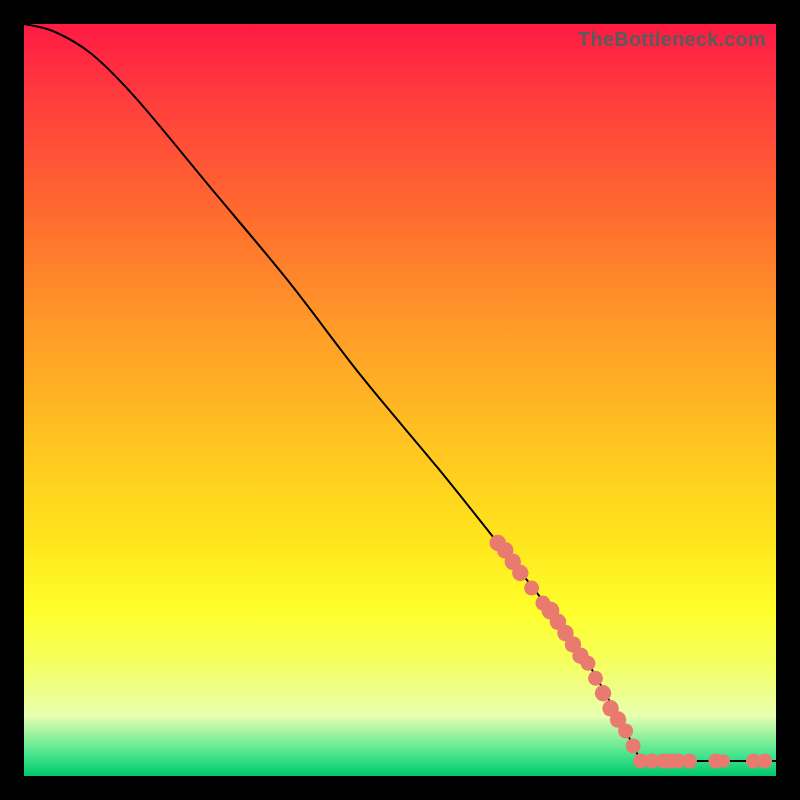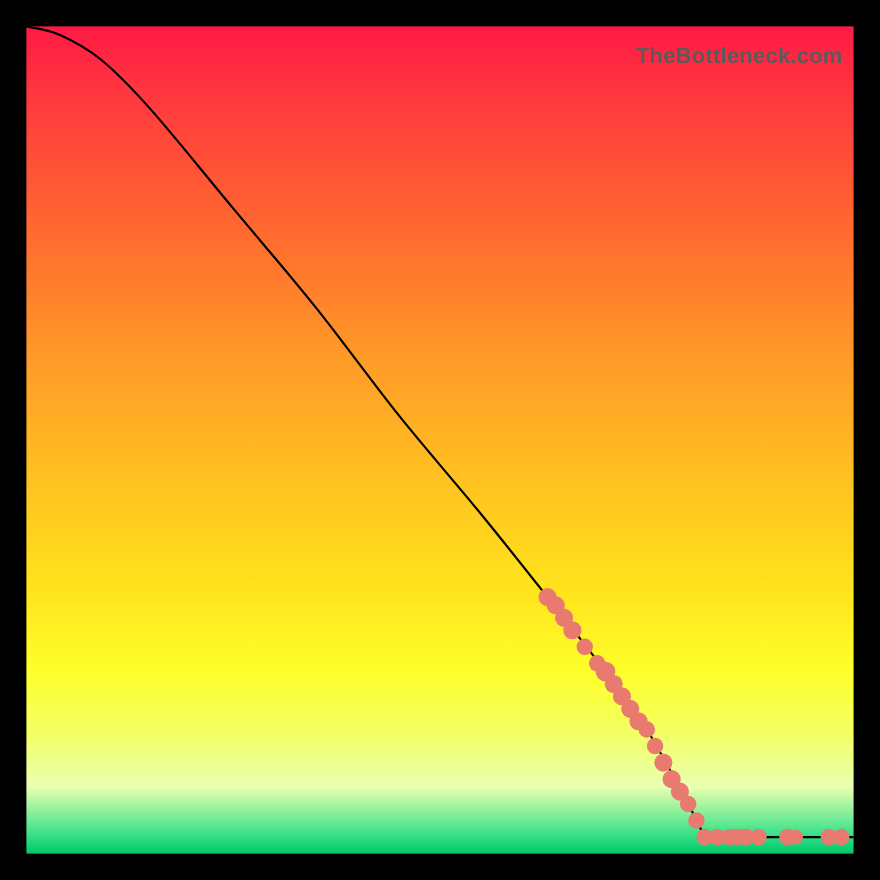--- a/index.html
+++ b/index.html
@@ -26,21 +26,20 @@
     );
   }
   .watermark {
     position: absolute;
     top: 4px;
     right: 10px;
     font-size: 20px;
     font-weight: 600;
     color: #5b5b5b;
     letter-spacing: 0.2px;
-    margin-top: 12px;
   }
   svg.plot {
     position: absolute;
     left: 0; top: 0;
     width: 752px;
     height: 752px;
     overflow: visible;
   }
   .curve { fill: none; stroke: #000; stroke-width: 2; }
   .baseline { fill: none; stroke: #000; stroke-width: 2; }

